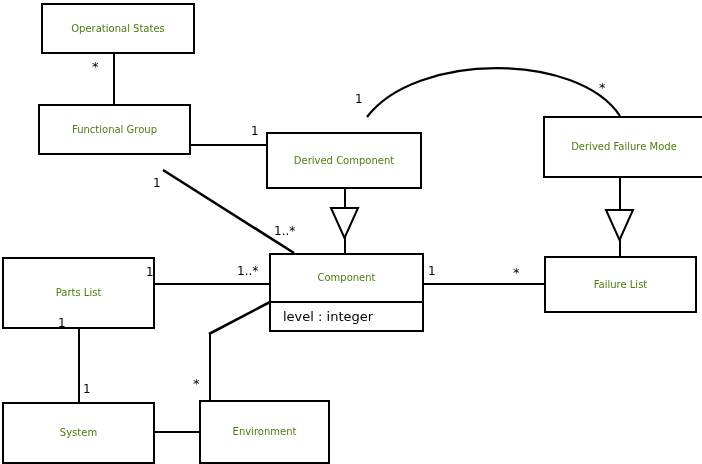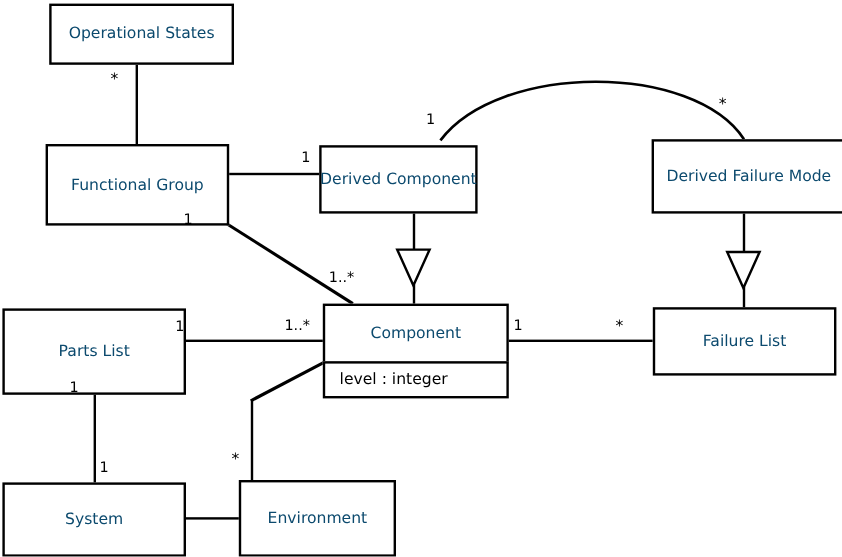--- a/index.html
+++ b/index.html
@@ -24,22 +24,22 @@
     border: 2px solid #000000;
     z-index: 3;
   }
   .uml-name {
     box-sizing: border-box;
     width: 100%;
     height: 100%;
     display: flex;
     align-items: center;
     justify-content: center;
-    font-size: 13px;
-    color: #0c4a6e;
+    font-size: 10px;
+    color: #4d7c0f;
     line-height: 1;
     white-space: nowrap;
   }
   
   .uml-class.compartments {
     border: none;
     background: transparent;
   }
   .uml-class.compartments .compartment {
     box-sizing: border-box;
@@ -132,25 +132,25 @@
     <polygon points="331,208 358,208 344.5,238" fill="#ffffff" stroke="#000000" stroke-width="2"></polygon>
 
     
     <polygon points="606,210 633,210 619.5,240" fill="#ffffff" stroke="#000000" stroke-width="2"></polygon>
   </svg>
 
   <div class="uml-class" style="left:41px; top:3px; width:154px; height:51px;">
     <div class="uml-name">Operational States</div>
   </div>
 
-  <div class="uml-class" style="left:38px; top:120px; width:153px; height:68px;">
+  <div class="uml-class" style="left:38px; top:104px; width:153px; height:51px;">
     <div class="uml-name">Functional Group</div>
   </div>
 
-  <div class="uml-class" style="left:266px; top:121px; width:132px; height:57px;">
+  <div class="uml-class" style="left:266px; top:132px; width:156px; height:57px;">
     <div class="uml-name">Derived Component</div>
   </div>
 
   <div class="uml-class" style="left:543px; top:116px; width:162px; height:62px;">
     <div class="uml-name">Derived Failure Mode</div>
   </div>
 
   <div class="uml-class" style="left:2px; top:257px; width:153px; height:72px;">
     <div class="uml-name">Parts List</div>
   </div>

